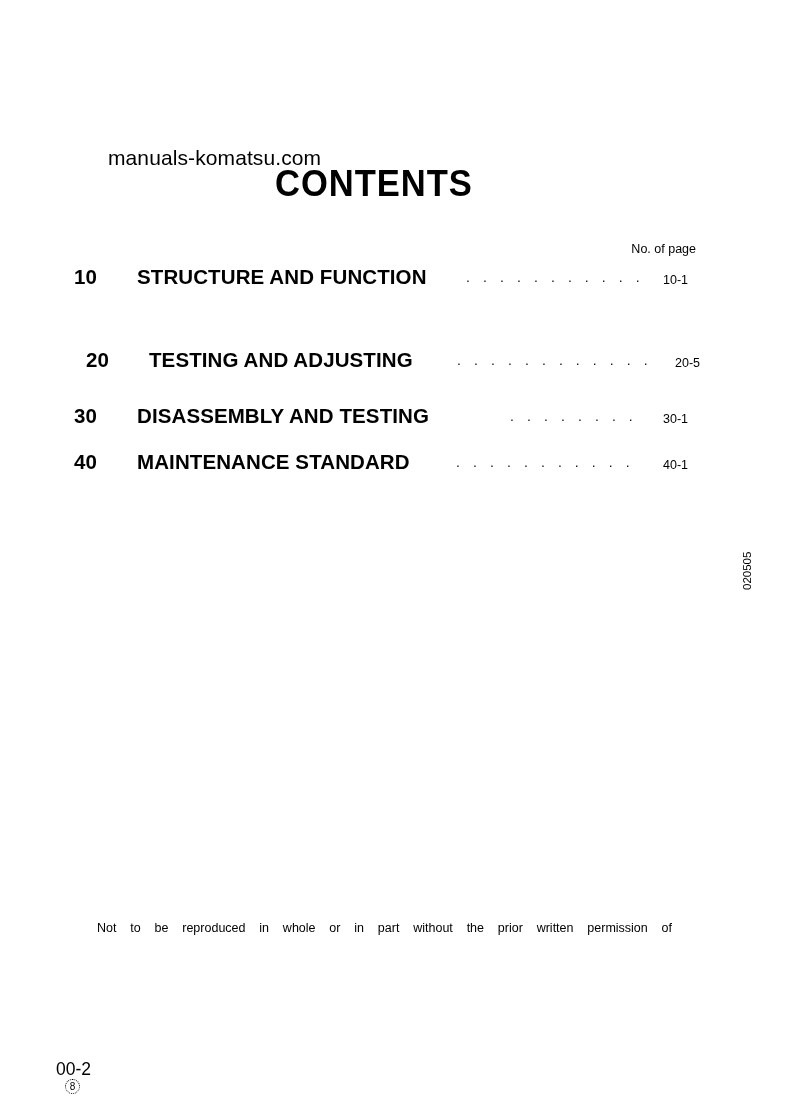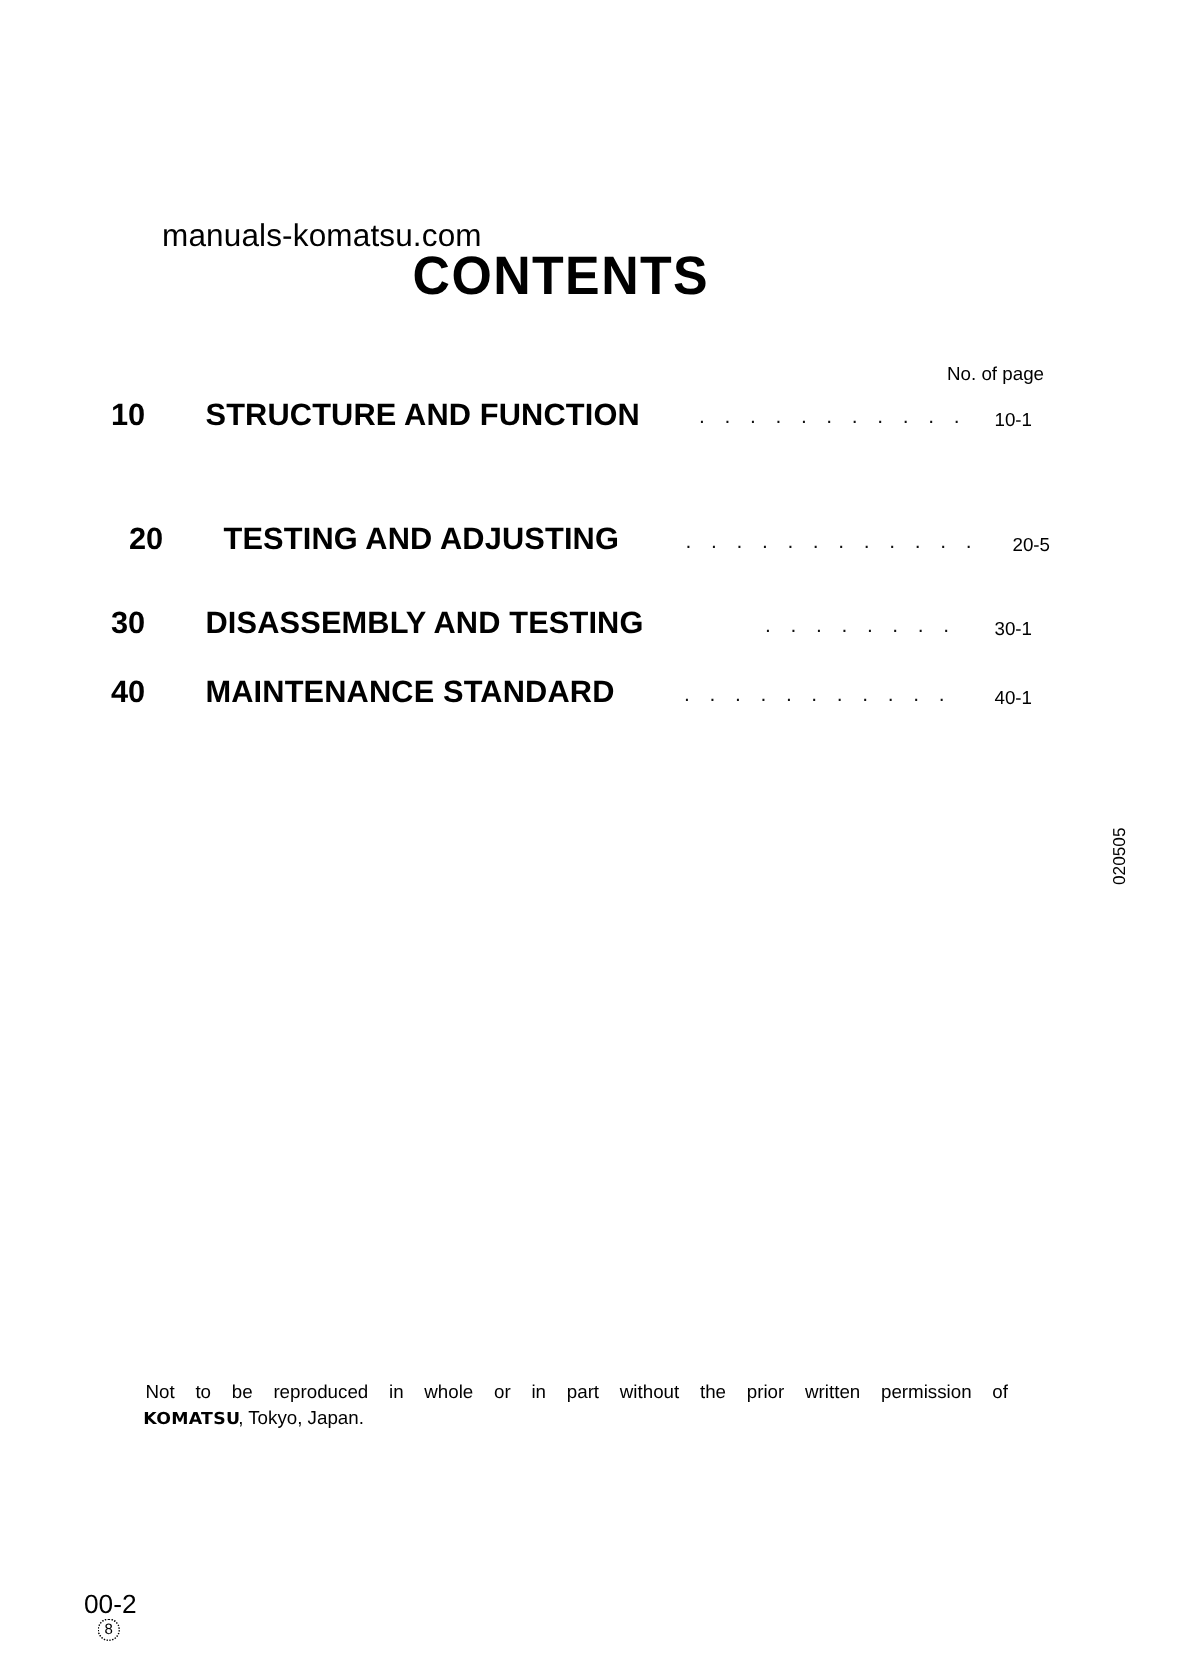--- a/index.html
+++ b/index.html
@@ -171,17 +171,16 @@
   <span class="toc-num">40</span>
   <span class="toc-title">MAINTENANCE STANDARD</span>
   <span class="toc-leader" style="left:456px; width:188px;">. . . . . . . . . . . . . . . . . . . . . .</span>
   <span class="toc-page">40-1</span>
 </div>
 
 <div class="side-code">020505</div>
 
 <div class="footer-notice">
   <span class="notice-line1">Not to be reproduced in whole or in part without the prior written permission of</span>
-  <span class="notice-line2"><span class="brand-logo">KOMATSU</span><span>, Tokyo, Japan.</span></span>
 </div>
 
 <div class="page-number">00-2</div>
 <div class="revision-mark">8</div>
 
 </body></html>

